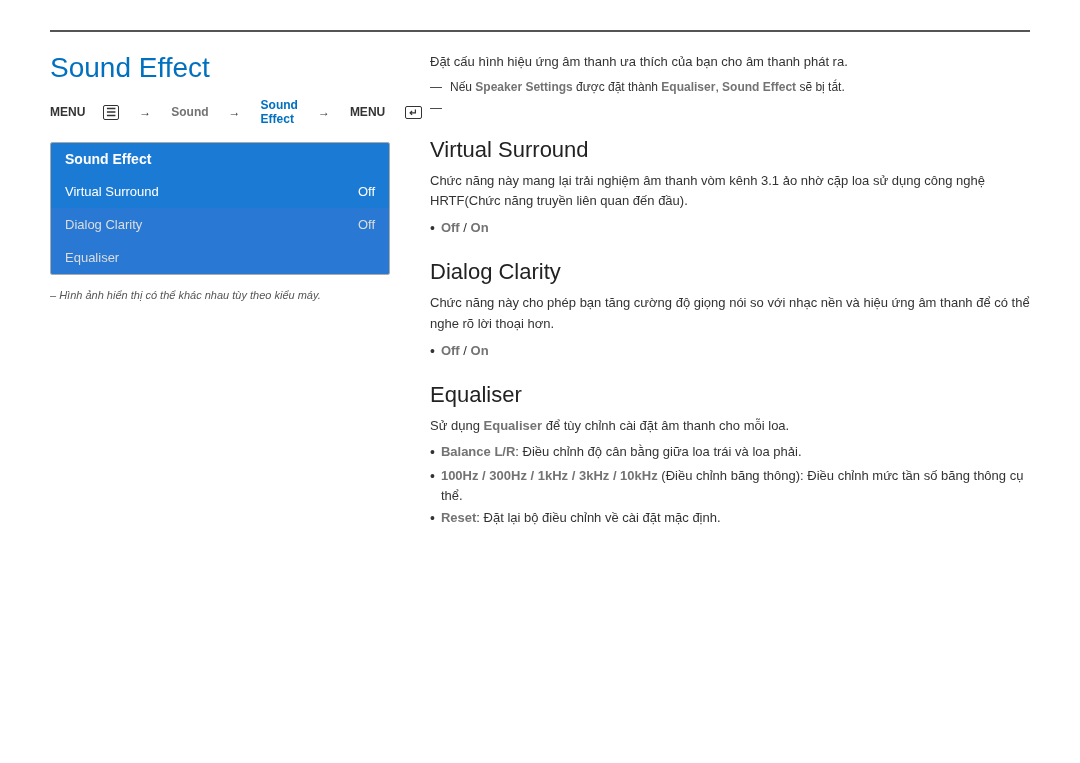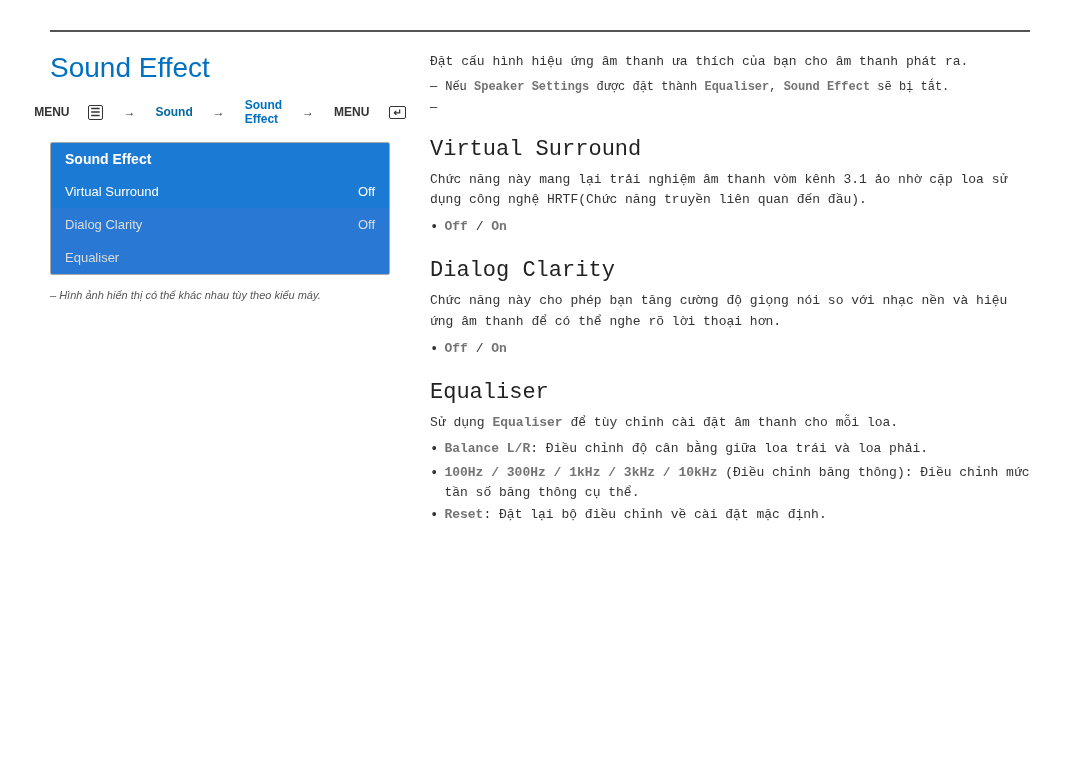--- a/index.html
+++ b/index.html
@@ -45,24 +45,23 @@
     }
 
     .breadcrumb {
       font-size: 12px;
       color: #333;
       margin-bottom: 16px;
       display: flex;
       align-items: center;
       gap: 18px;
       font-weight: bold;
-      justify-content: center;
     }
     .breadcrumb .arrow { color: #333; margin: 0 2px; }
-    .breadcrumb .highlight-orange { color: #0369a1; }
+    .breadcrumb .highlight-orange { color: #737373; }
     .breadcrumb .highlight-blue { color: #0070c0; }
     .breadcrumb .enter-icon {
       display: inline-block;
       border: 1px solid #333;
       border-radius: 2px;
       padding: 0 3px;
       font-size: 10px;
       margin-left: 2px;
     }
 
@@ -117,21 +116,20 @@
     .footnote {
       margin-top: 14px;
       font-size: 11px;
       color: #555;
       font-style: italic;
     }
 
     
     .right-panel {
       flex: 1;
-      font-family: Liberation Mono, monospace;
     }
 
     .intro-text {
       font-size: 13px;
       color: #333;
       margin-bottom: 6px;
       line-height: 1.5;
     }
 
     .intro-note {

